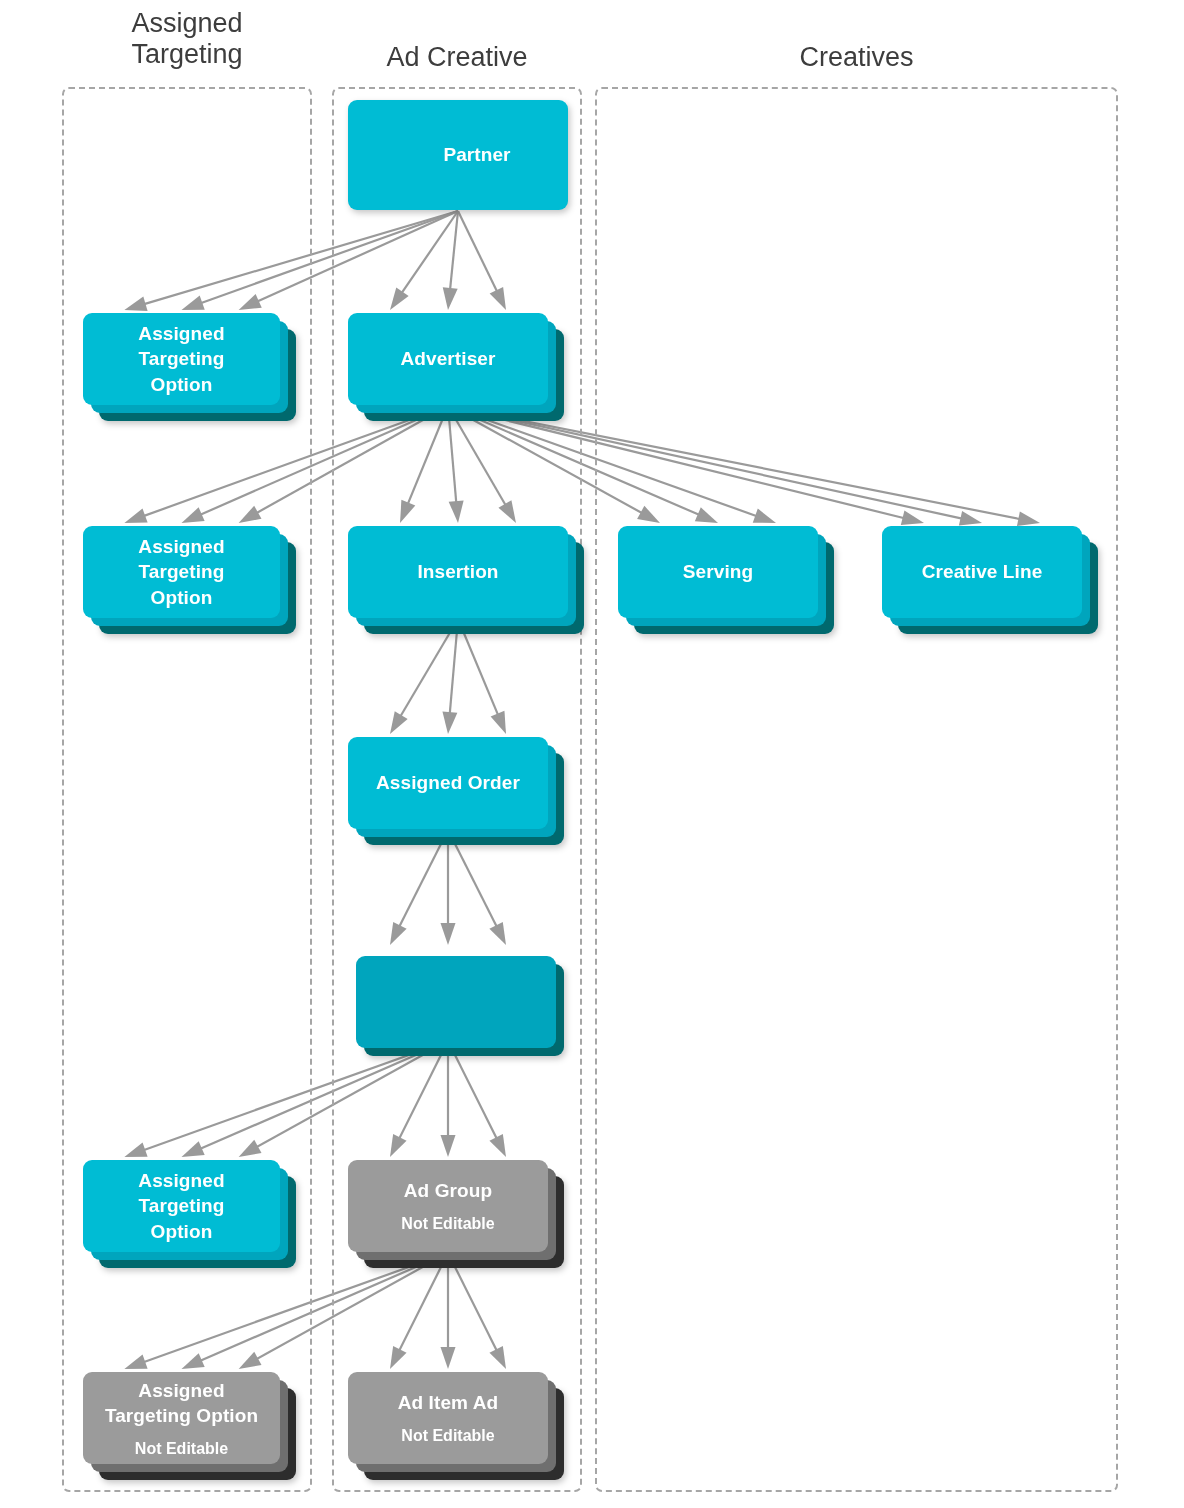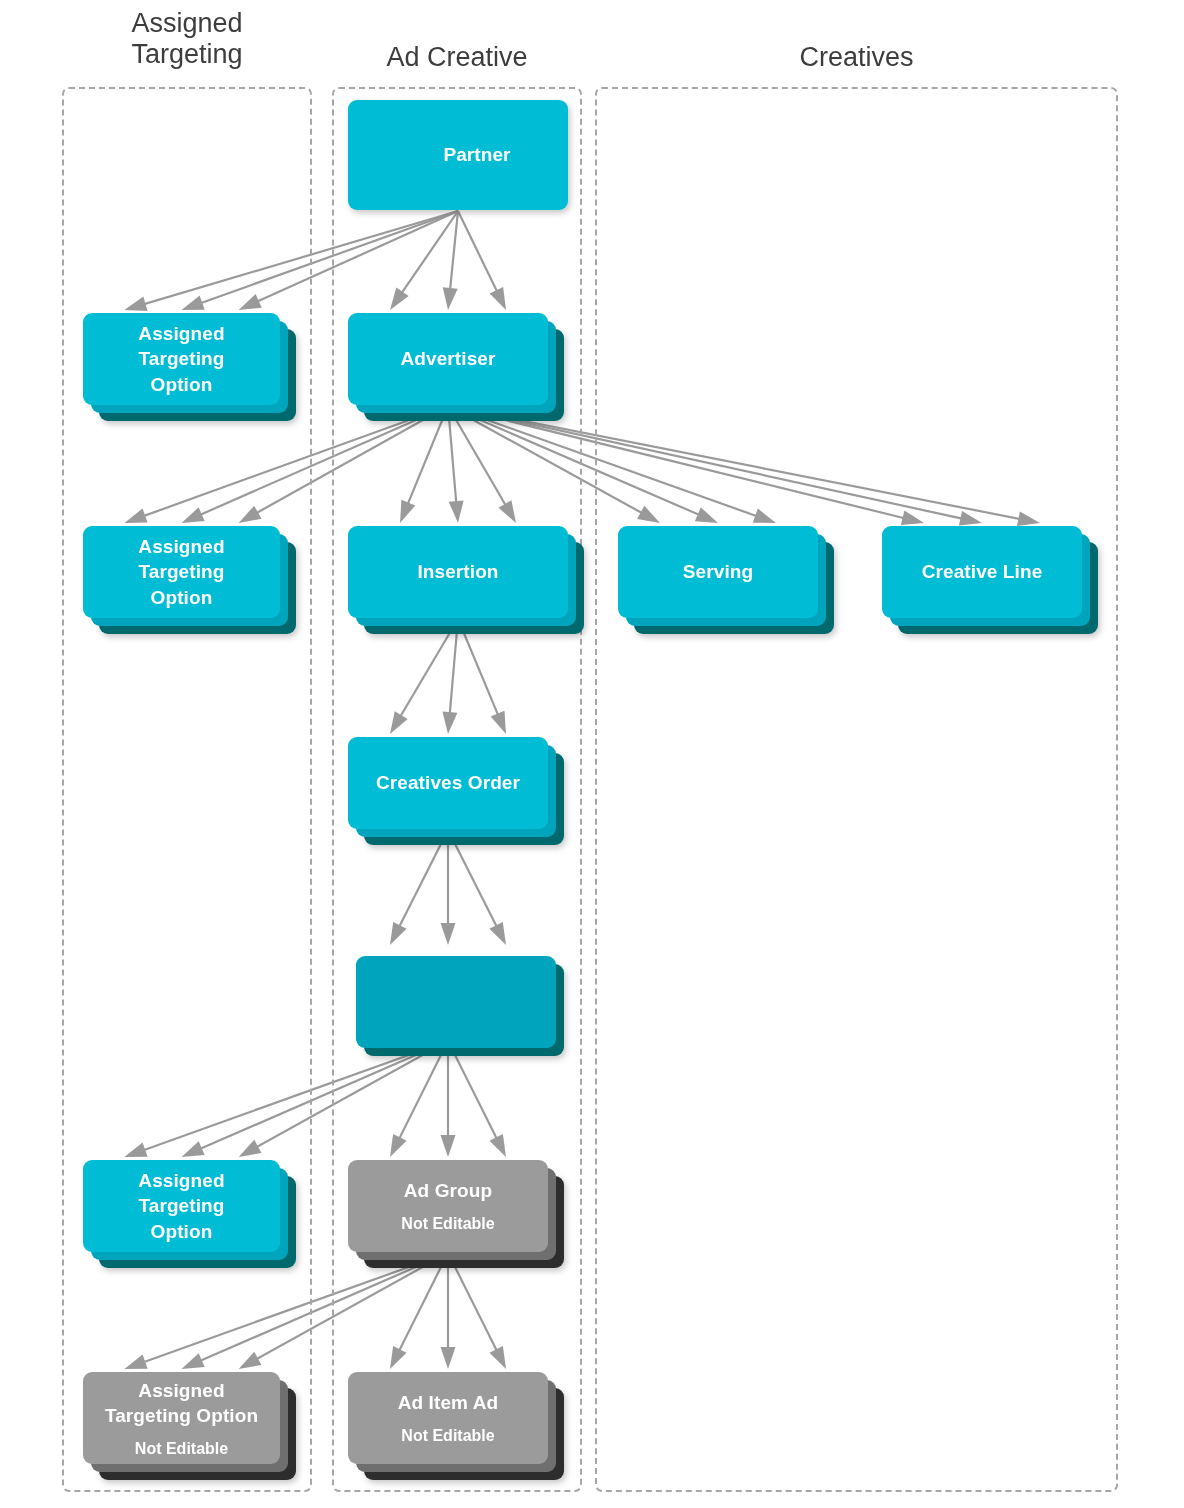--- a/index.html
+++ b/index.html
@@ -297,21 +297,21 @@
         <div class="layer back" style="left: 16px; top: 16px; width: 200px; height: 92px; background: rgb(0, 105, 110);"></div>
         <div class="layer" style="left: 8px; top: 8px; width: 200px; height: 92px; background: rgb(0, 165, 189);"></div>
         <div class="face" style="width: 200px; height: 92px; background: rgb(0, 188, 212); color: rgb(255, 255, 255);">
           <div class="title">Creative Line</div>
         </div>
       </div>
       <div class="node" style="left: 348px; top: 737px; width: 224px; height: 116px;">
         <div class="layer back" style="left: 16px; top: 16px; width: 200px; height: 92px; background: rgb(0, 105, 110);"></div>
         <div class="layer" style="left: 8px; top: 8px; width: 200px; height: 92px; background: rgb(0, 165, 189);"></div>
         <div class="face" style="width: 200px; height: 92px; background: rgb(0, 188, 212); color: rgb(255, 255, 255);">
-          <div class="title">Creatives Order</div>
+          <div class="title">Assigned Order</div>
         </div>
       </div>
       <div class="node" style="left: 348px; top: 948px; width: 224px; height: 116px;">
         <div class="layer back" style="left: 16px; top: 16px; width: 200px; height: 92px; background: rgb(0, 105, 110);"></div>
         <div class="layer" style="left: 8px; top: 8px; width: 200px; height: 92px; background: rgb(0, 165, 189);"></div>
       </div>
       <div class="node" style="left: 83px; top: 1160px; width: 221px; height: 116px;">
         <div class="layer back" style="left: 16px; top: 16px; width: 197px; height: 92px; background: rgb(0, 105, 110);"></div>
         <div class="layer" style="left: 8px; top: 8px; width: 197px; height: 92px; background: rgb(0, 165, 189);"></div>
         <div class="face" style="width: 197px; height: 92px; background: rgb(0, 188, 212); color: rgb(255, 255, 255);">

